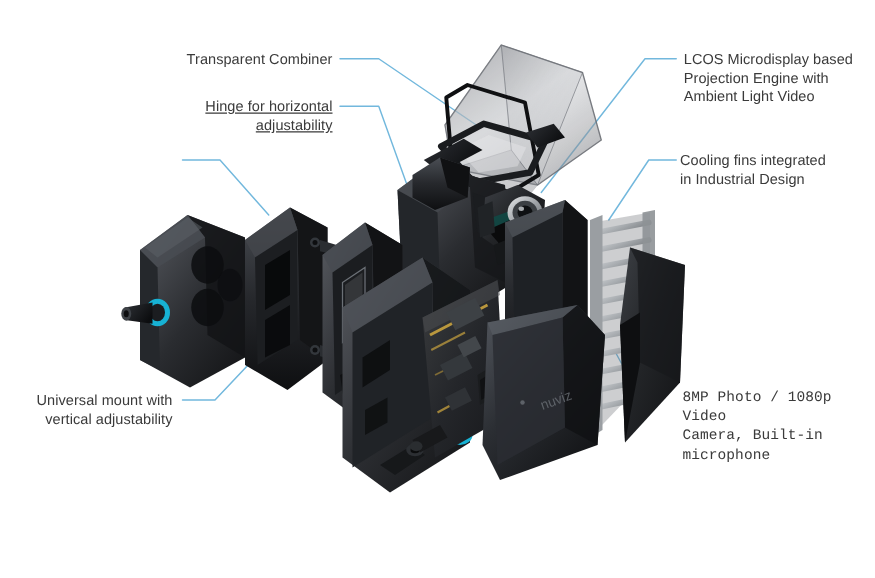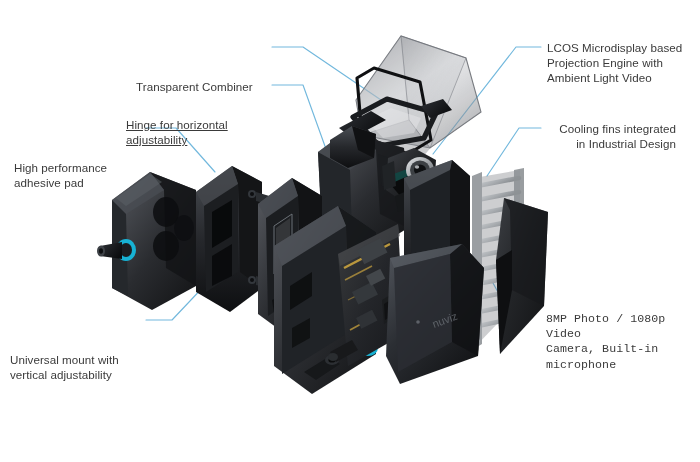--- a/index.html
+++ b/index.html
@@ -18,21 +18,21 @@
   }
   #art{position:absolute;left:0;top:0;width:700px;height:462px;}
   .callout{
     position:absolute;
     font-size:11.6px;
     line-height:15.2px;
     color:#3a3a3a;
     white-space:pre-line;
     letter-spacing:.005em;
   }
-  .ca-right{margin-top:39px;}
+  .ca-right{text-align:right;}
   .ca-left{text-align:left;}
   .ca-center{text-align:center;}
 </style>
 </head>
 <body>
 
 <div id="stage">
 
   <svg id="art" viewBox="0 0 700 462" xmlns="http://www.w3.org/2000/svg">
     <defs>
@@ -270,31 +270,29 @@
       <path d="M 496 260 L 512 250 L 512 290 L 500 354 Z" fill="#0e0f11"></path>
     </g>
 
   </svg>
 
   <div class="callout ca-right" style="left:136px;top:40px;width:130px;">Transparent Combiner</div>
 
   <div class="callout ca-right" style="left:126px;top:78px;width:140px;text-decoration:underline;">Hinge for horizontal
 adjustability</div>
 
-  <div class="callout ca-right" style="left:14px;top:121px;width:124px;">High performance
-adhesive pad</div>
 
   <div class="callout ca-right" style="left:10px;top:313px;width:128px;">Universal mount with
 vertical adjustability</div>
 
   <div class="callout ca-left" style="left:547px;top:40px;width:150px;">LCOS Microdisplay based
 Projection Engine with
 Ambient Light Video</div>
 
-  <div class="callout ca-left" style="left:526px;top:121px;width:150px;text-align:right;">Cooling fins integrated
+  <div class="callout ca-left" style="left:544px;top:121px;width:150px;">Cooling fins integrated
 in Industrial Design</div>
 
   <div class="callout ca-left" style="left:546px;top:311px;width:155px;font-family:Liberation Mono, monospace;">8MP Photo / 1080p Video
 Camera, Built-in
 microphone</div>
 
 
 </div>
 
 </body></html>

